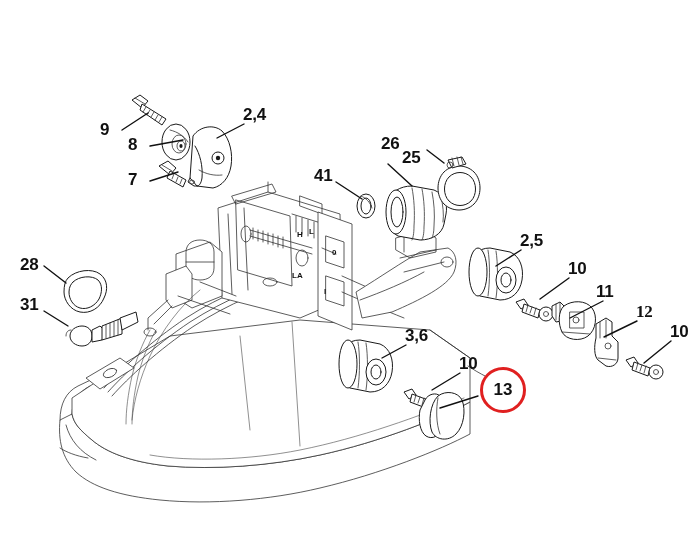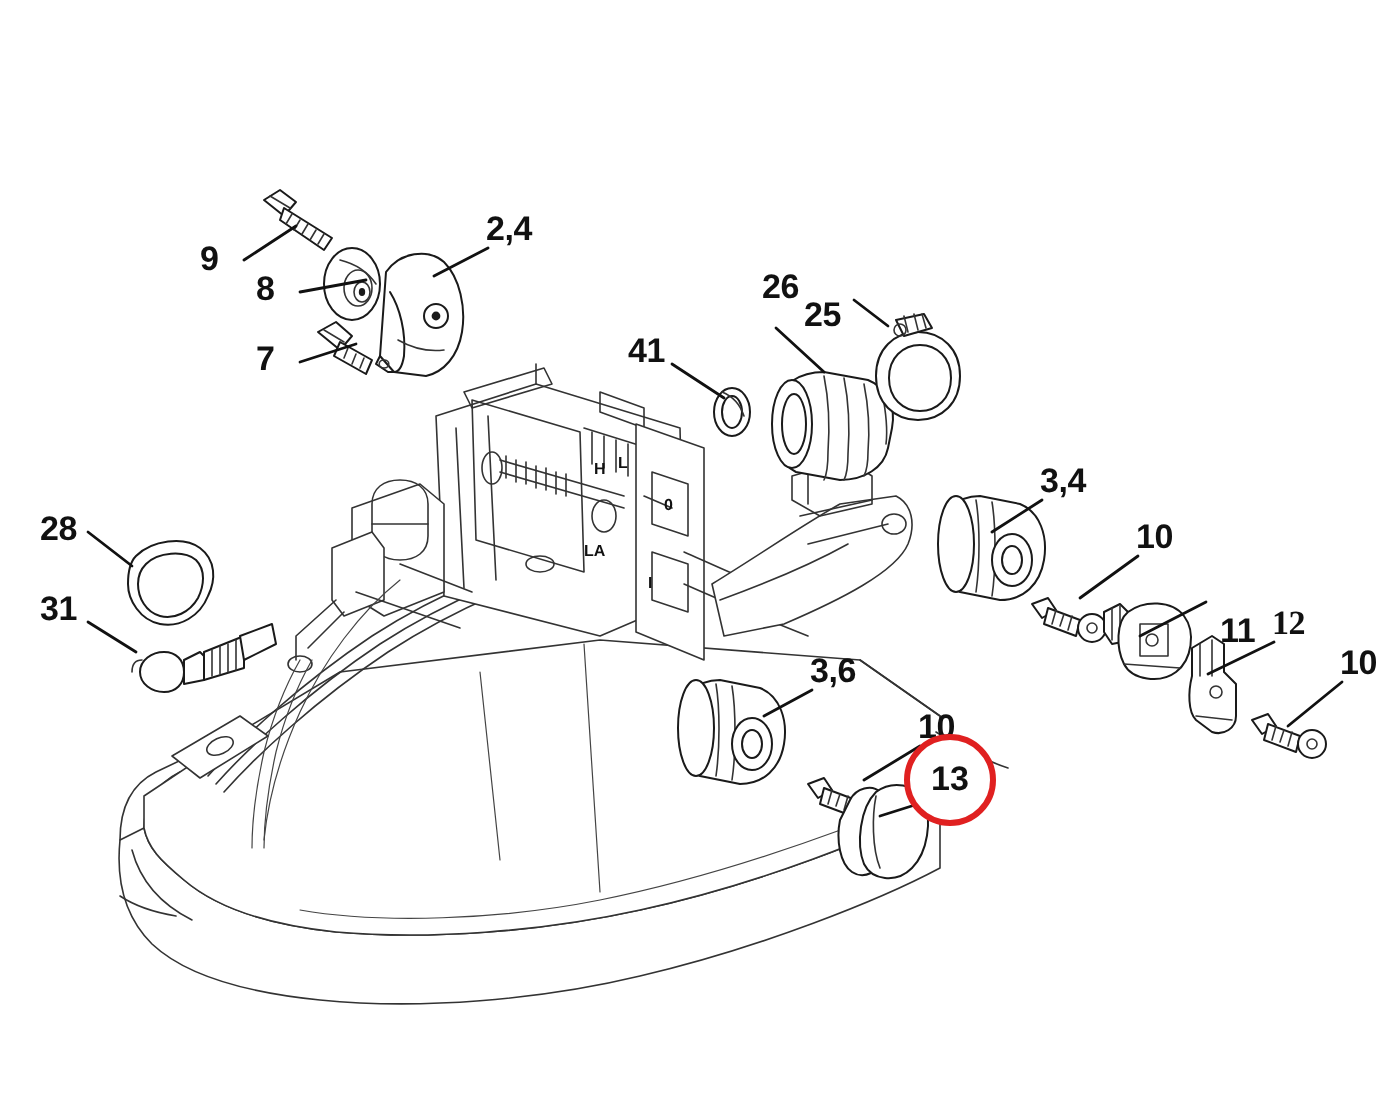--- a/index.html
+++ b/index.html
@@ -366,29 +366,29 @@
 
   <div class="part-label" style="left:100px; top:121px;">9</div>
   <div class="part-label" style="left:128px; top:136px;">8</div>
   <div class="part-label" style="left:128px; top:171px;">7</div>
   <div class="part-label" style="left:243px; top:106px;">2,4</div>
   <div class="part-label" style="left:314px; top:167px;">41</div>
   <div class="part-label" style="left:366px; top:149px;margin-left:36px;">25</div>
   <div class="part-label" style="left:381px; top:135px;">26</div>
   <div class="part-label" style="left:20px;  top:256px;">28</div>
   <div class="part-label" style="left:20px;  top:296px;">31</div>
-  <div class="part-label" style="left:520px; top:232px;">3,4</div>
+  <div class="part-label" style="left:520px; top:232px;">2,5</div>
   <div class="part-label" style="left:568px; top:260px;">10</div>
-  <div class="part-label" style="left:610px; top:283px;margin-top:24px;">11</div>
+  <div class="part-label" style="left:596px; top:283px;">11</div>
   <div class="part-label" style="left:636px; top:303px;font-family:Liberation Serif, serif;">12</div>
   <div class="part-label" style="left:670px; top:323px;">10</div>
   <div class="part-label" style="left:405px; top:327px;">3,6</div>
   <div class="part-label" style="left:459px; top:355px;">10</div>
 
-  <div class="highlight-label" style="left:452px; top:367px;">13</div>
+  <div class="highlight-label" style="left:480px; top:367px;">13</div>
 
   <div class="tiny-mark" style="left:297px; top:231px;">H</div>
   <div class="tiny-mark" style="left:309px; top:228px;">L</div>
   <div class="tiny-mark" style="left:292px; top:272px;">LA</div>
   <div class="tiny-mark" style="left:332px; top:249px;">0</div>
   <div class="tiny-mark" style="left:324px; top:288px;">I</div>
 
 </div>
 
 </body></html>

